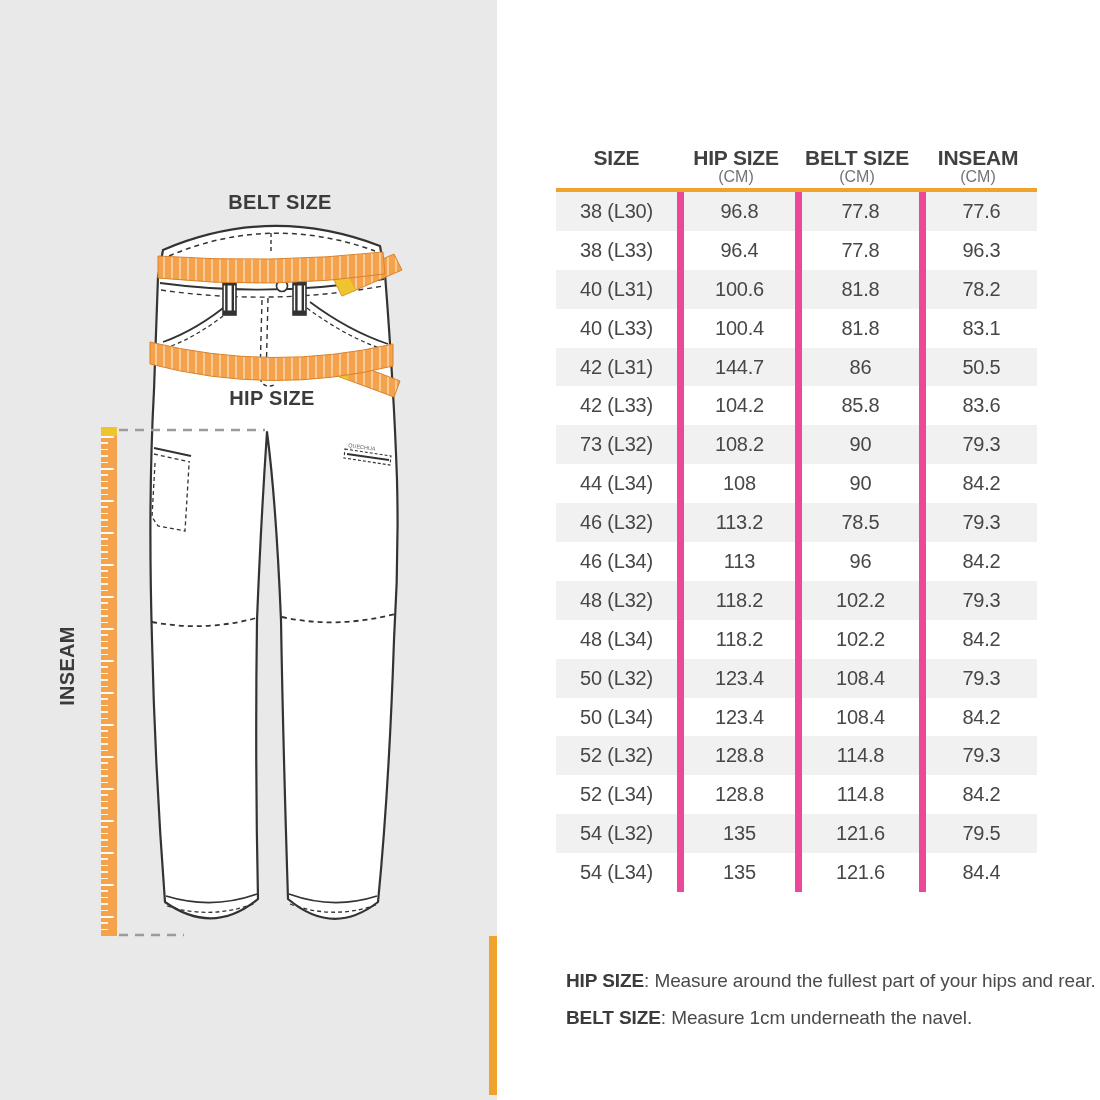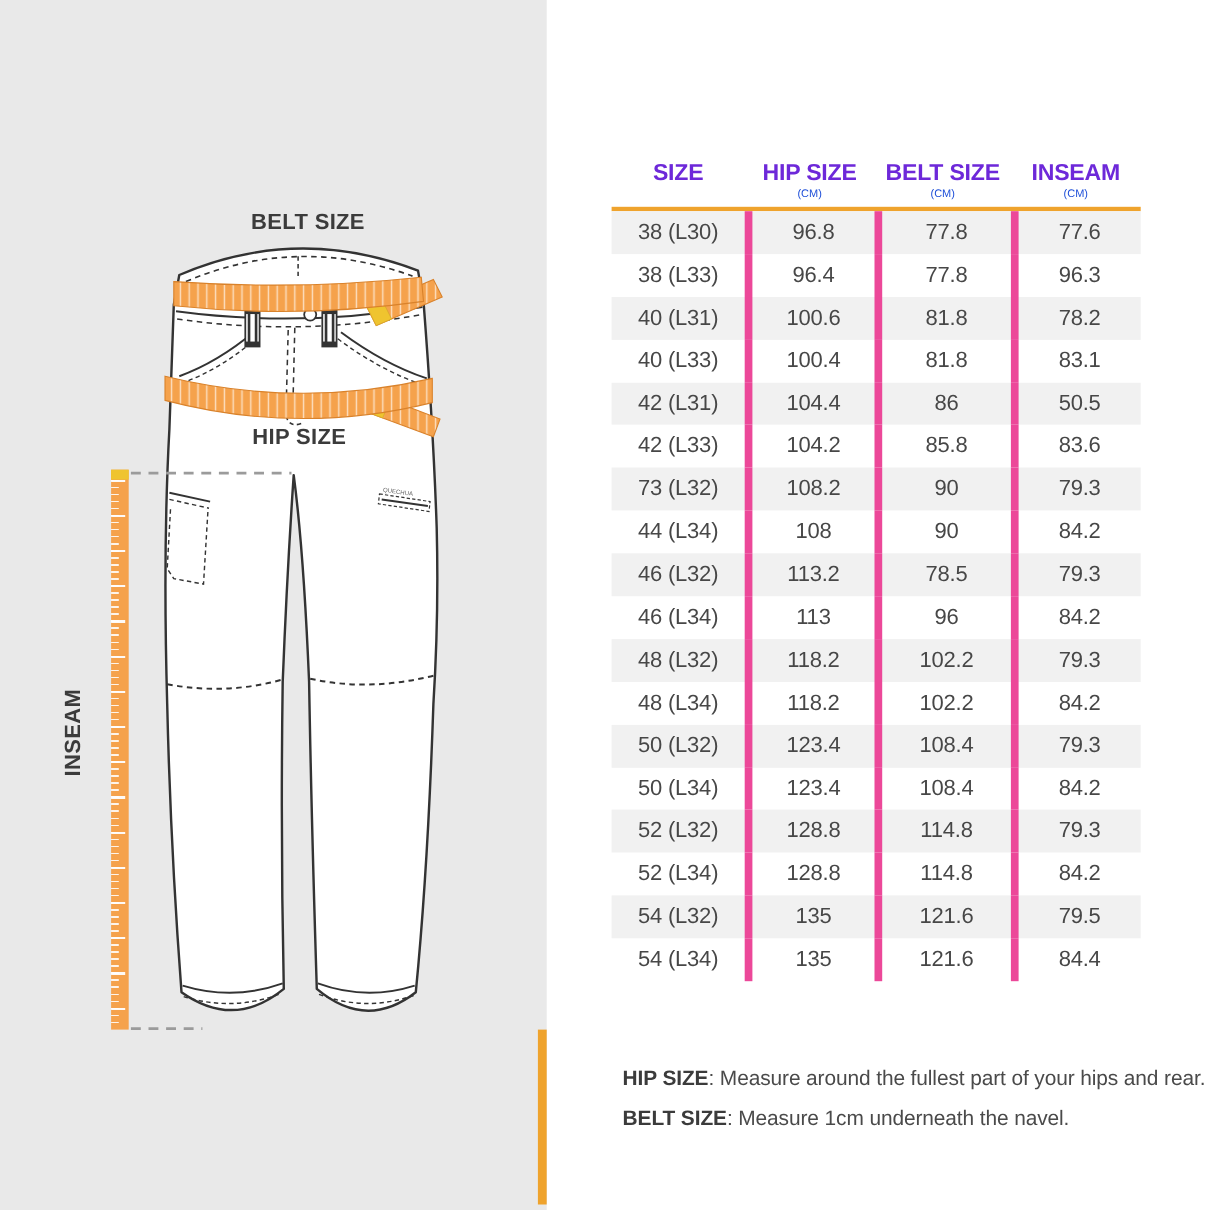--- a/index.html
+++ b/index.html
@@ -19,22 +19,22 @@
     background-image:
       repeating-linear-gradient(to bottom, rgba(255,255,255,.95) 0 2px, transparent 2px 32px),
       repeating-linear-gradient(to bottom, rgba(255,255,255,.88) 0 1.4px, transparent 1.4px 6.4px);
     background-size:80% 100%,45% 100%;
     background-repeat:no-repeat,no-repeat;
     background-position:left top,left top;}
   
   .size-table{position:absolute;left:556px;top:135px;width:481px;}
   .thead{display:grid;grid-template-columns:121px 118px 124px 118px;height:53px;border-bottom:4px solid #EFA32D;}
   .hcell{display:flex;flex-direction:column;align-items:center;justify-content:flex-end;padding-bottom:3px;}
-  .hlabel{font-size:21px;font-weight:bold;letter-spacing:-0.2px;color:#6d28d9;line-height:1.05;}
-  .hunit{font-size:10px;color:#1d4ed8;min-height:16px;line-height:16px;}
+  .hlabel{font-size:21px;font-weight:bold;letter-spacing:-0.2px;color:#404040;line-height:1.05;}
+  .hunit{font-size:16px;color:#737373;min-height:16px;line-height:16px;}
   .tbody{}
   .trow{display:grid;grid-template-columns:121px 118px 124px 118px;height:38.9px;}
   .trow.alt{background:#f1f1f1;text-align:right;}
   .cell{display:flex;align-items:center;justify-content:center;font-size:20px;color:#474747;letter-spacing:-0.2px;}
   .cell + .cell{border-left:7px solid #ec4899;}
   
   .accent-bar{position:absolute;left:489px;top:936px;width:8px;height:159px;background:#EFA32D;}
   .notes{position:absolute;left:551px;top:962px;font-size:19px;line-height:37px;color:#4a4a4a;letter-spacing:-0.1px;white-space:nowrap;margin-left:15px;}
   .notes .term{font-weight:bold;color:#3b3b3b;}
   svg text{font-family:"Liberation Sans", sans-serif;}
@@ -178,21 +178,21 @@
           <div class="cell">78.2</div>
         </div>
         <div class="trow">
           <div class="cell">40 (L33)</div>
           <div class="cell">100.4</div>
           <div class="cell">81.8</div>
           <div class="cell">83.1</div>
         </div>
         <div class="trow alt">
           <div class="cell">42 (L31)</div>
-          <div class="cell">104.4</div>
+          <div class="cell">144.7</div>
           <div class="cell">86</div>
           <div class="cell">50.5</div>
         </div>
         <div class="trow">
           <div class="cell">42 (L33)</div>
           <div class="cell">104.2</div>
           <div class="cell">85.8</div>
           <div class="cell">83.6</div>
         </div>
         <div class="trow alt">

